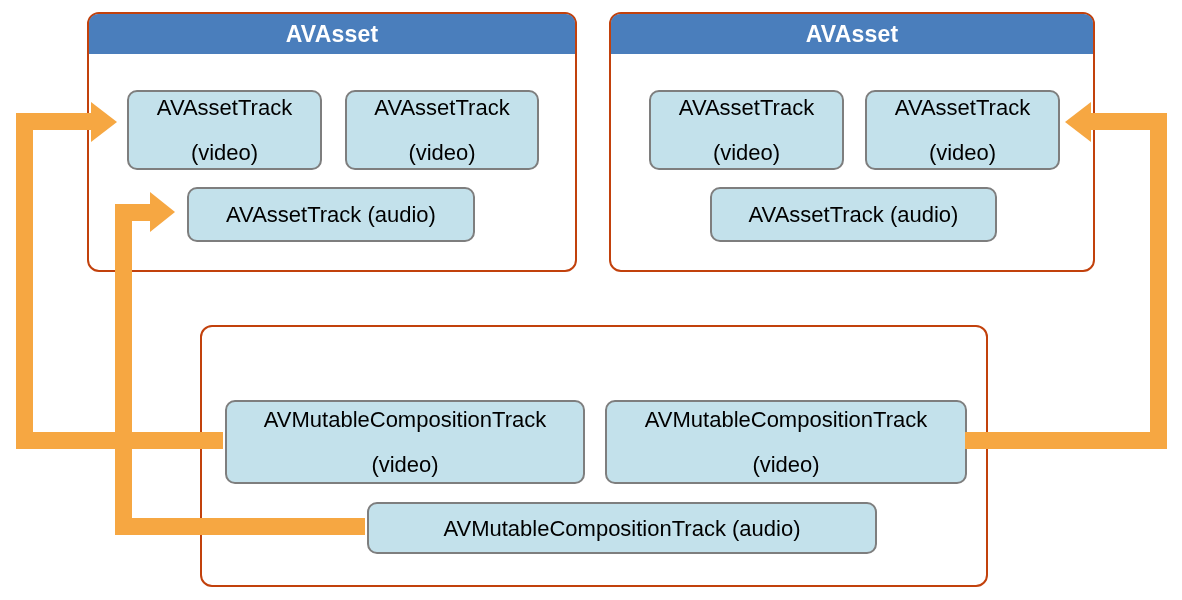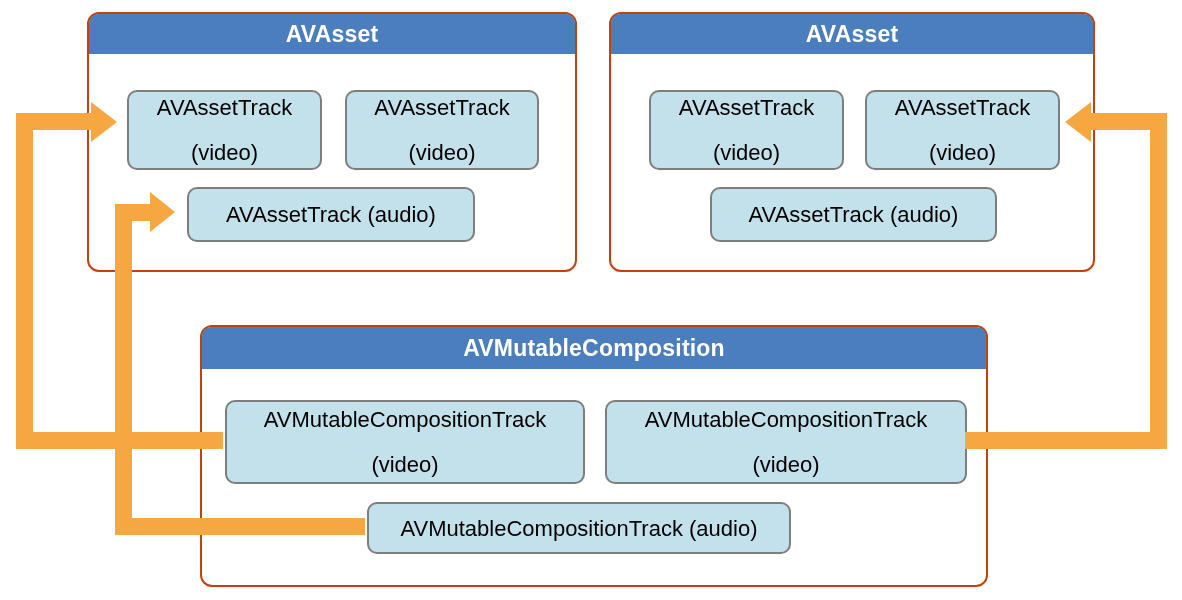--- a/index.html
+++ b/index.html
@@ -101,32 +101,29 @@
   <div class="track" style="left:254px;top:76px;width:195px;height:80px;">
     <div>AVAssetTrack</div>
     <div>(video)</div>
   </div>
   <div class="track" style="left:99px;top:173px;width:287px;height:55px;">
     <div>AVAssetTrack (audio)</div>
   </div>
 </div>
 
 <div class="group" style="left:200px;top:325px;width:788px;height:262px;">
-  <div class="group-header tall">
-    <span class="group-title">AVMutableComposition</span>
-  </div>
   <div class="track" style="left:23px;top:73px;width:360px;height:84px;">
     <div>AVMutableCompositionTrack</div>
     <div>(video)</div>
   </div>
   <div class="track" style="left:403px;top:73px;width:362px;height:84px;">
     <div>AVMutableCompositionTrack</div>
     <div>(video)</div>
   </div>
-  <div class="track" style="left:165px;top:175px;width:424px;height:52px;">
+  <div class="track" style="left:165px;top:175px;width:510px;height:52px;">
     <div>AVMutableCompositionTrack (audio)</div>
   </div>
 </div>
 
 <div class="arrow-layer">
 
   <div>
     <div class="seg" style="left:16px;top:432px;width:207px;height:17px;"></div>
     <div class="seg" style="left:16px;top:113px;width:17px;height:336px;"></div>
     <div class="seg" style="left:16px;top:113px;width:75px;height:17px;"></div>

